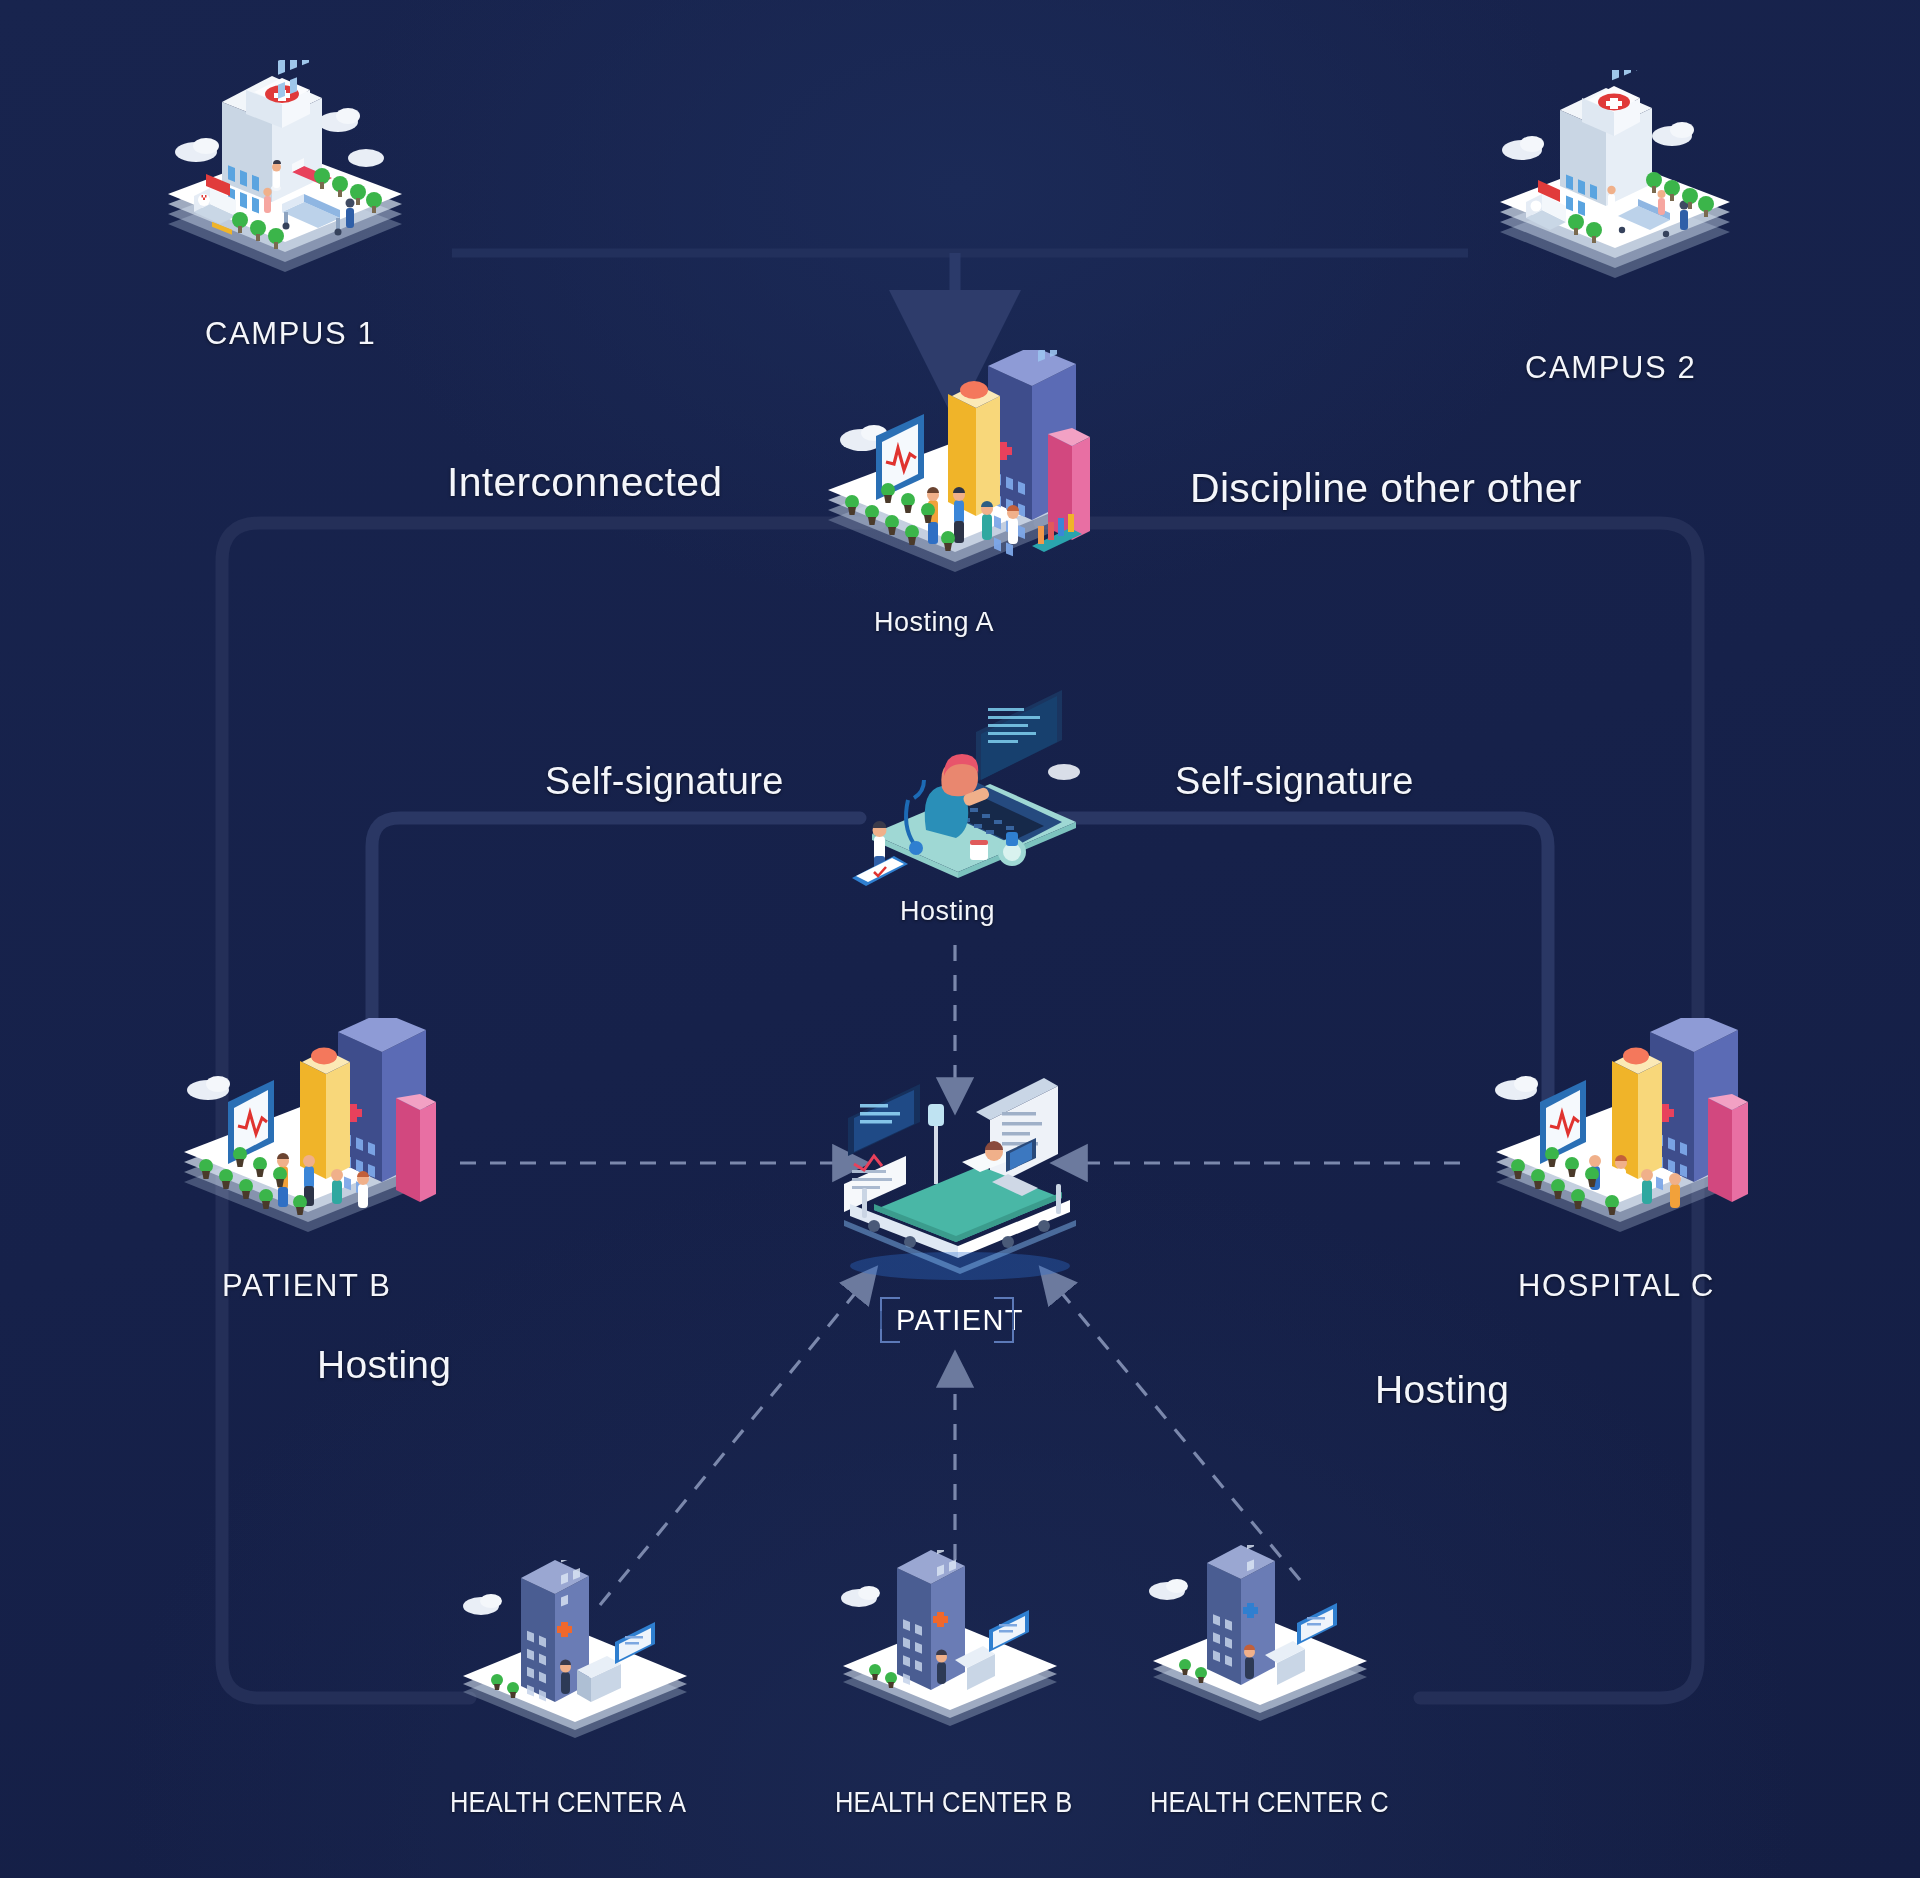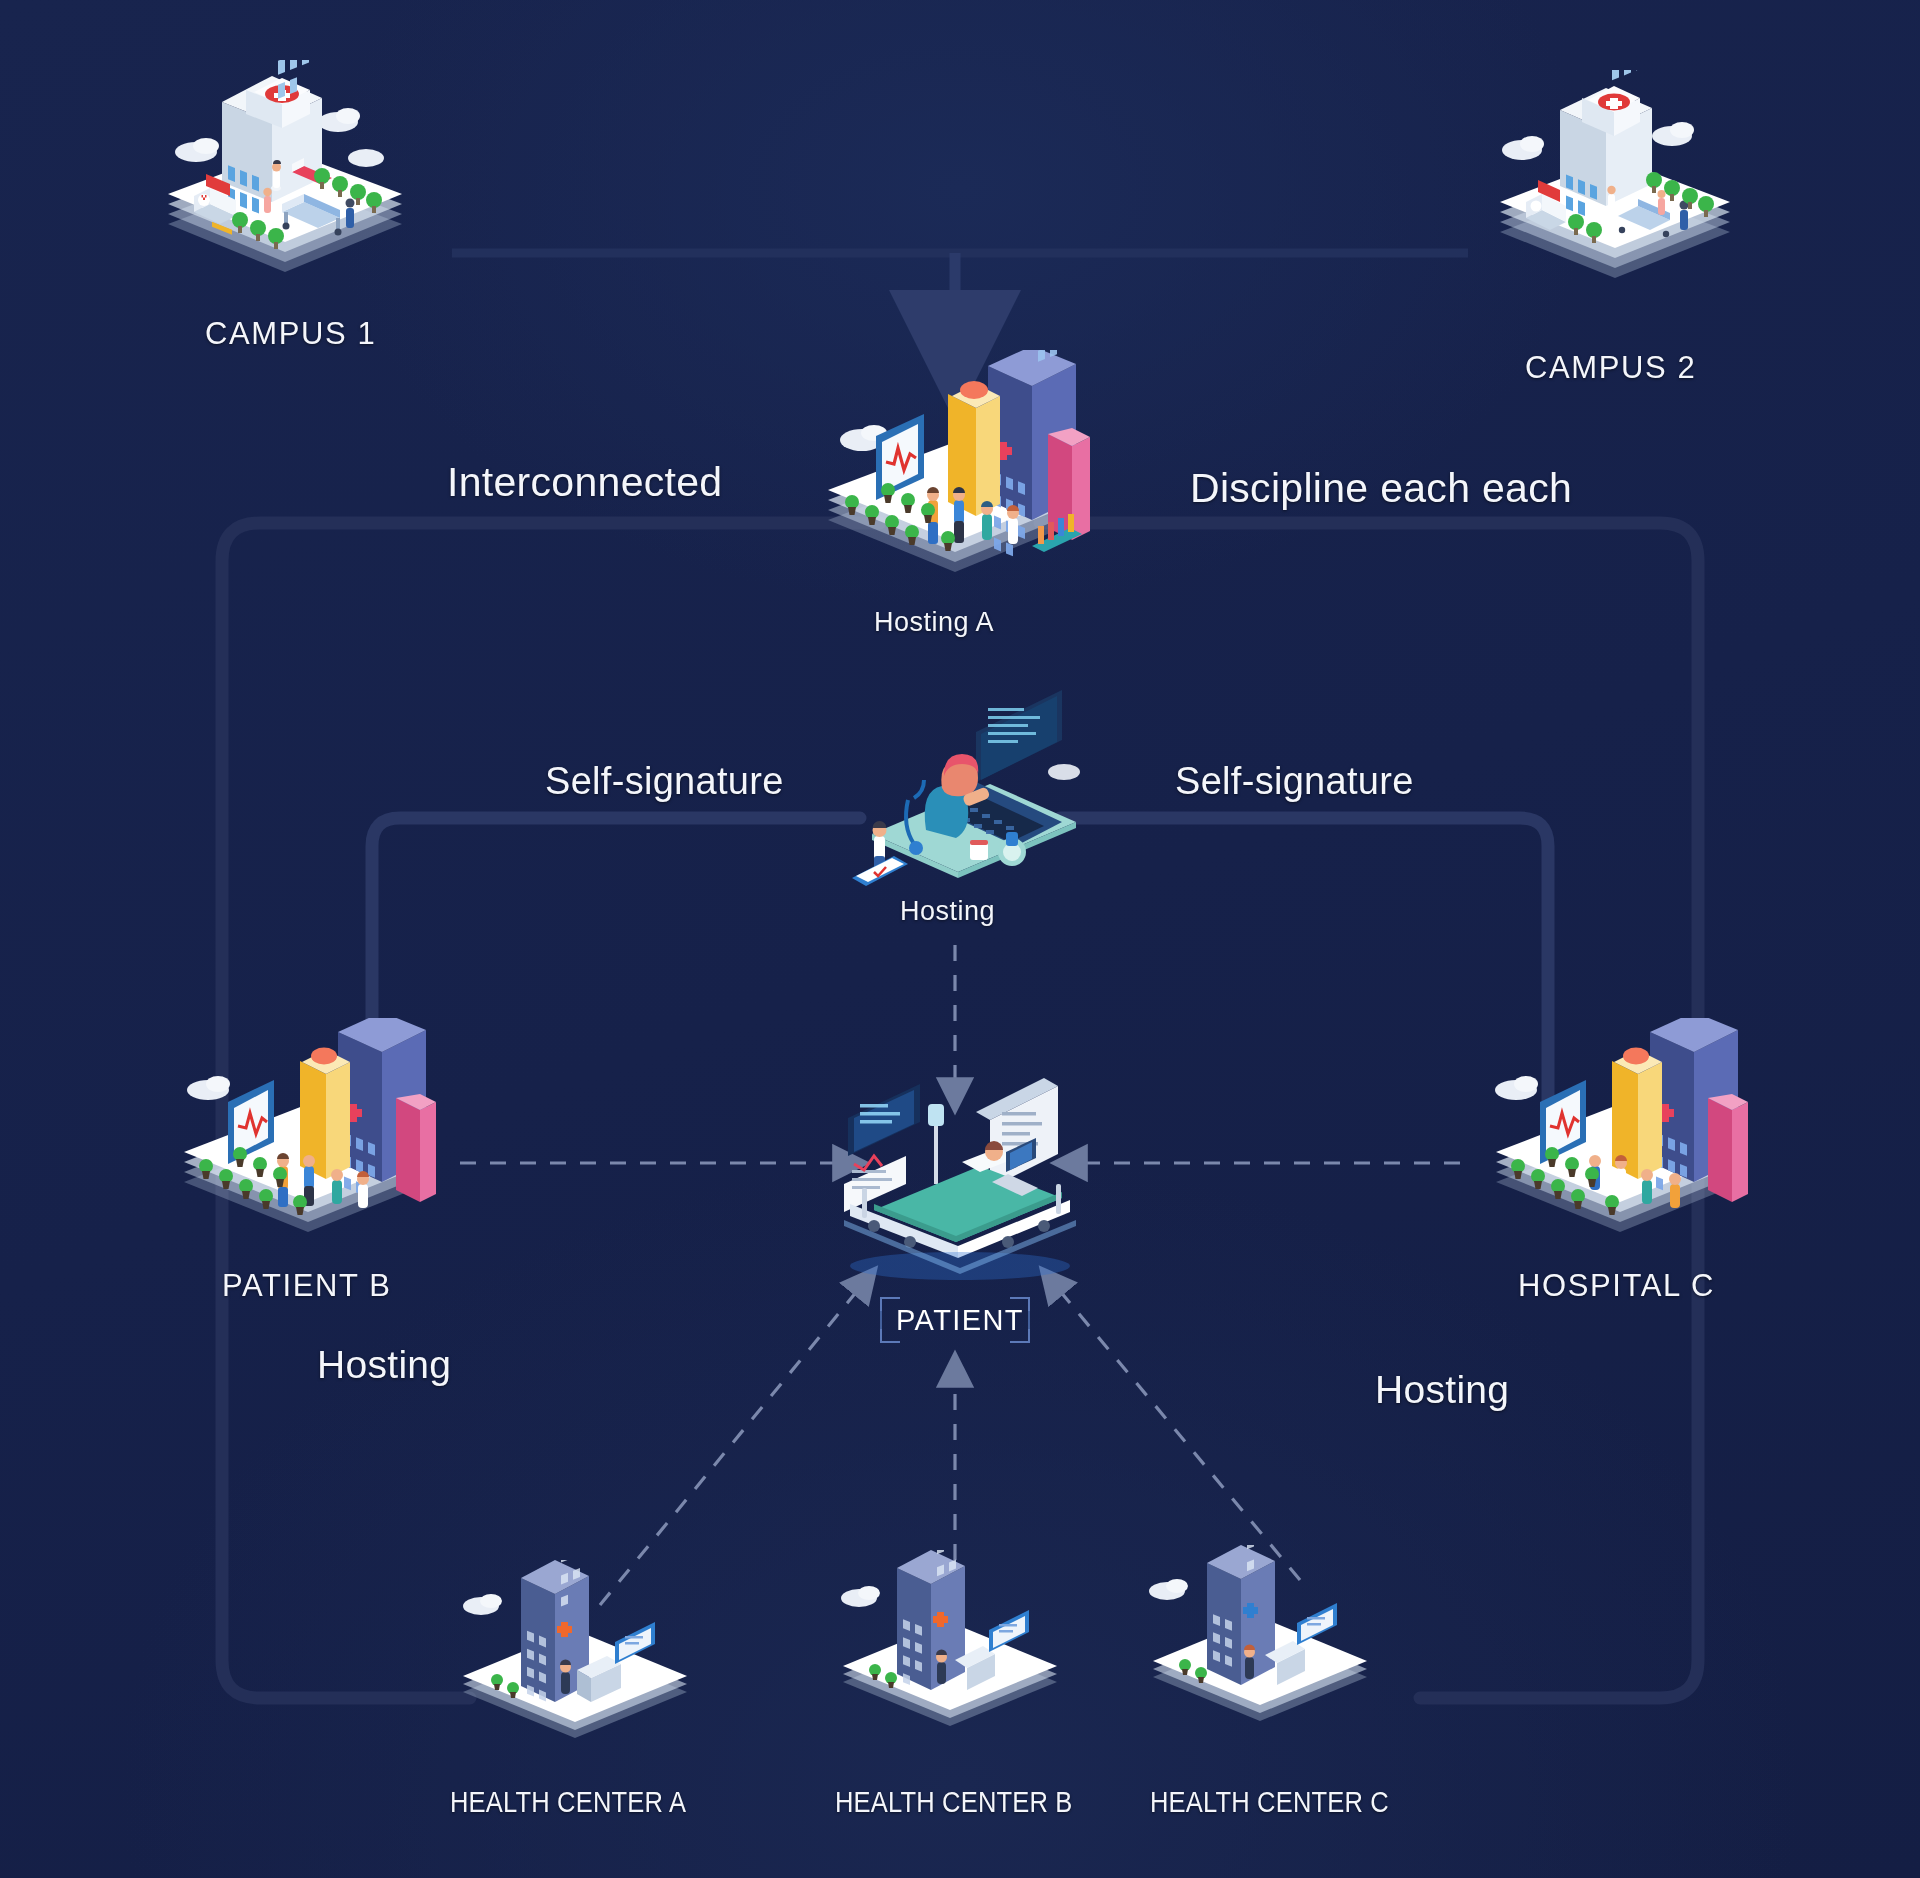--- a/index.html
+++ b/index.html
@@ -730,21 +730,21 @@
         <circle cx="214" cy="166" r="6" fill="#4a5a78"></circle>
         <circle cx="80" cy="182" r="6" fill="#4a5a78"></circle>
         <circle cx="178" cy="182" r="6" fill="#4a5a78"></circle>
       </g>
 
       <ellipse cx="130" cy="206" rx="110" ry="14" fill="#2f6fd0" opacity=".35"></ellipse>
       <polygon points="130,214 246,166 246,160 130,208" fill="#7fb6ee" opacity=".5"></polygon>
       <polygon points="130,214 14,166 14,160 130,208" fill="#7fb6ee" opacity=".5"></polygon>
     </svg>
   </div>
-  <div class="patient-badge" style="left:880px;top:1297px;width:150px;height:46px;box-sizing:border-box;">
+  <div class="patient-badge" style="left:880px;top:1297px;width:134px;height:46px;box-sizing:border-box;">
     <span class="brk tl"></span>
     <span class="brk tr"></span>
     <span class="brk bl"></span>
     <span class="brk br"></span>
     <span class="side sl"></span>
     <span class="side sr"></span>
     <span style="display:block;text-align:center;line-height:34px;">PATIENT</span>
   </div>
 
   <div class="node" style="left:455px;top:1560px;width:240px;height:190px;">
@@ -924,19 +924,19 @@
         </g>
       <g fill="#4a3a2a">
           <path d="M37,124 h6 l-1,6 h-4 z"></path>
           <path d="M53,132 h6 l-1,6 h-4 z"></path>
         </g>
     </svg>
   </div>
   <div class="label lbl-caps-cond" style="left:1150px;top:1786px;">HEALTH CENTER C</div>
 
   <div class="label lbl-rel-b" style="left:447px;top:459px;font-size:41px;">Interconnected</div>
-  <div class="label lbl-rel-b" style="left:1190px;top:465px;font-size:41px;">Discipline each each</div>
+  <div class="label lbl-rel-b" style="left:1190px;top:465px;font-size:41px;">Discipline other other</div>
   <div class="label lbl-rel" style="left:545px;top:760px;font-size:38px;">Self-signature</div>
   <div class="label lbl-rel" style="left:1175px;top:760px;font-size:38px;">Self-signature</div>
   <div class="label lbl-rel" style="left:317px;top:1343px;font-size:39px;">Hosting</div>
   <div class="label lbl-rel" style="left:1375px;top:1368px;font-size:39px;">Hosting</div>
 
 </div>
 
 </body></html>

